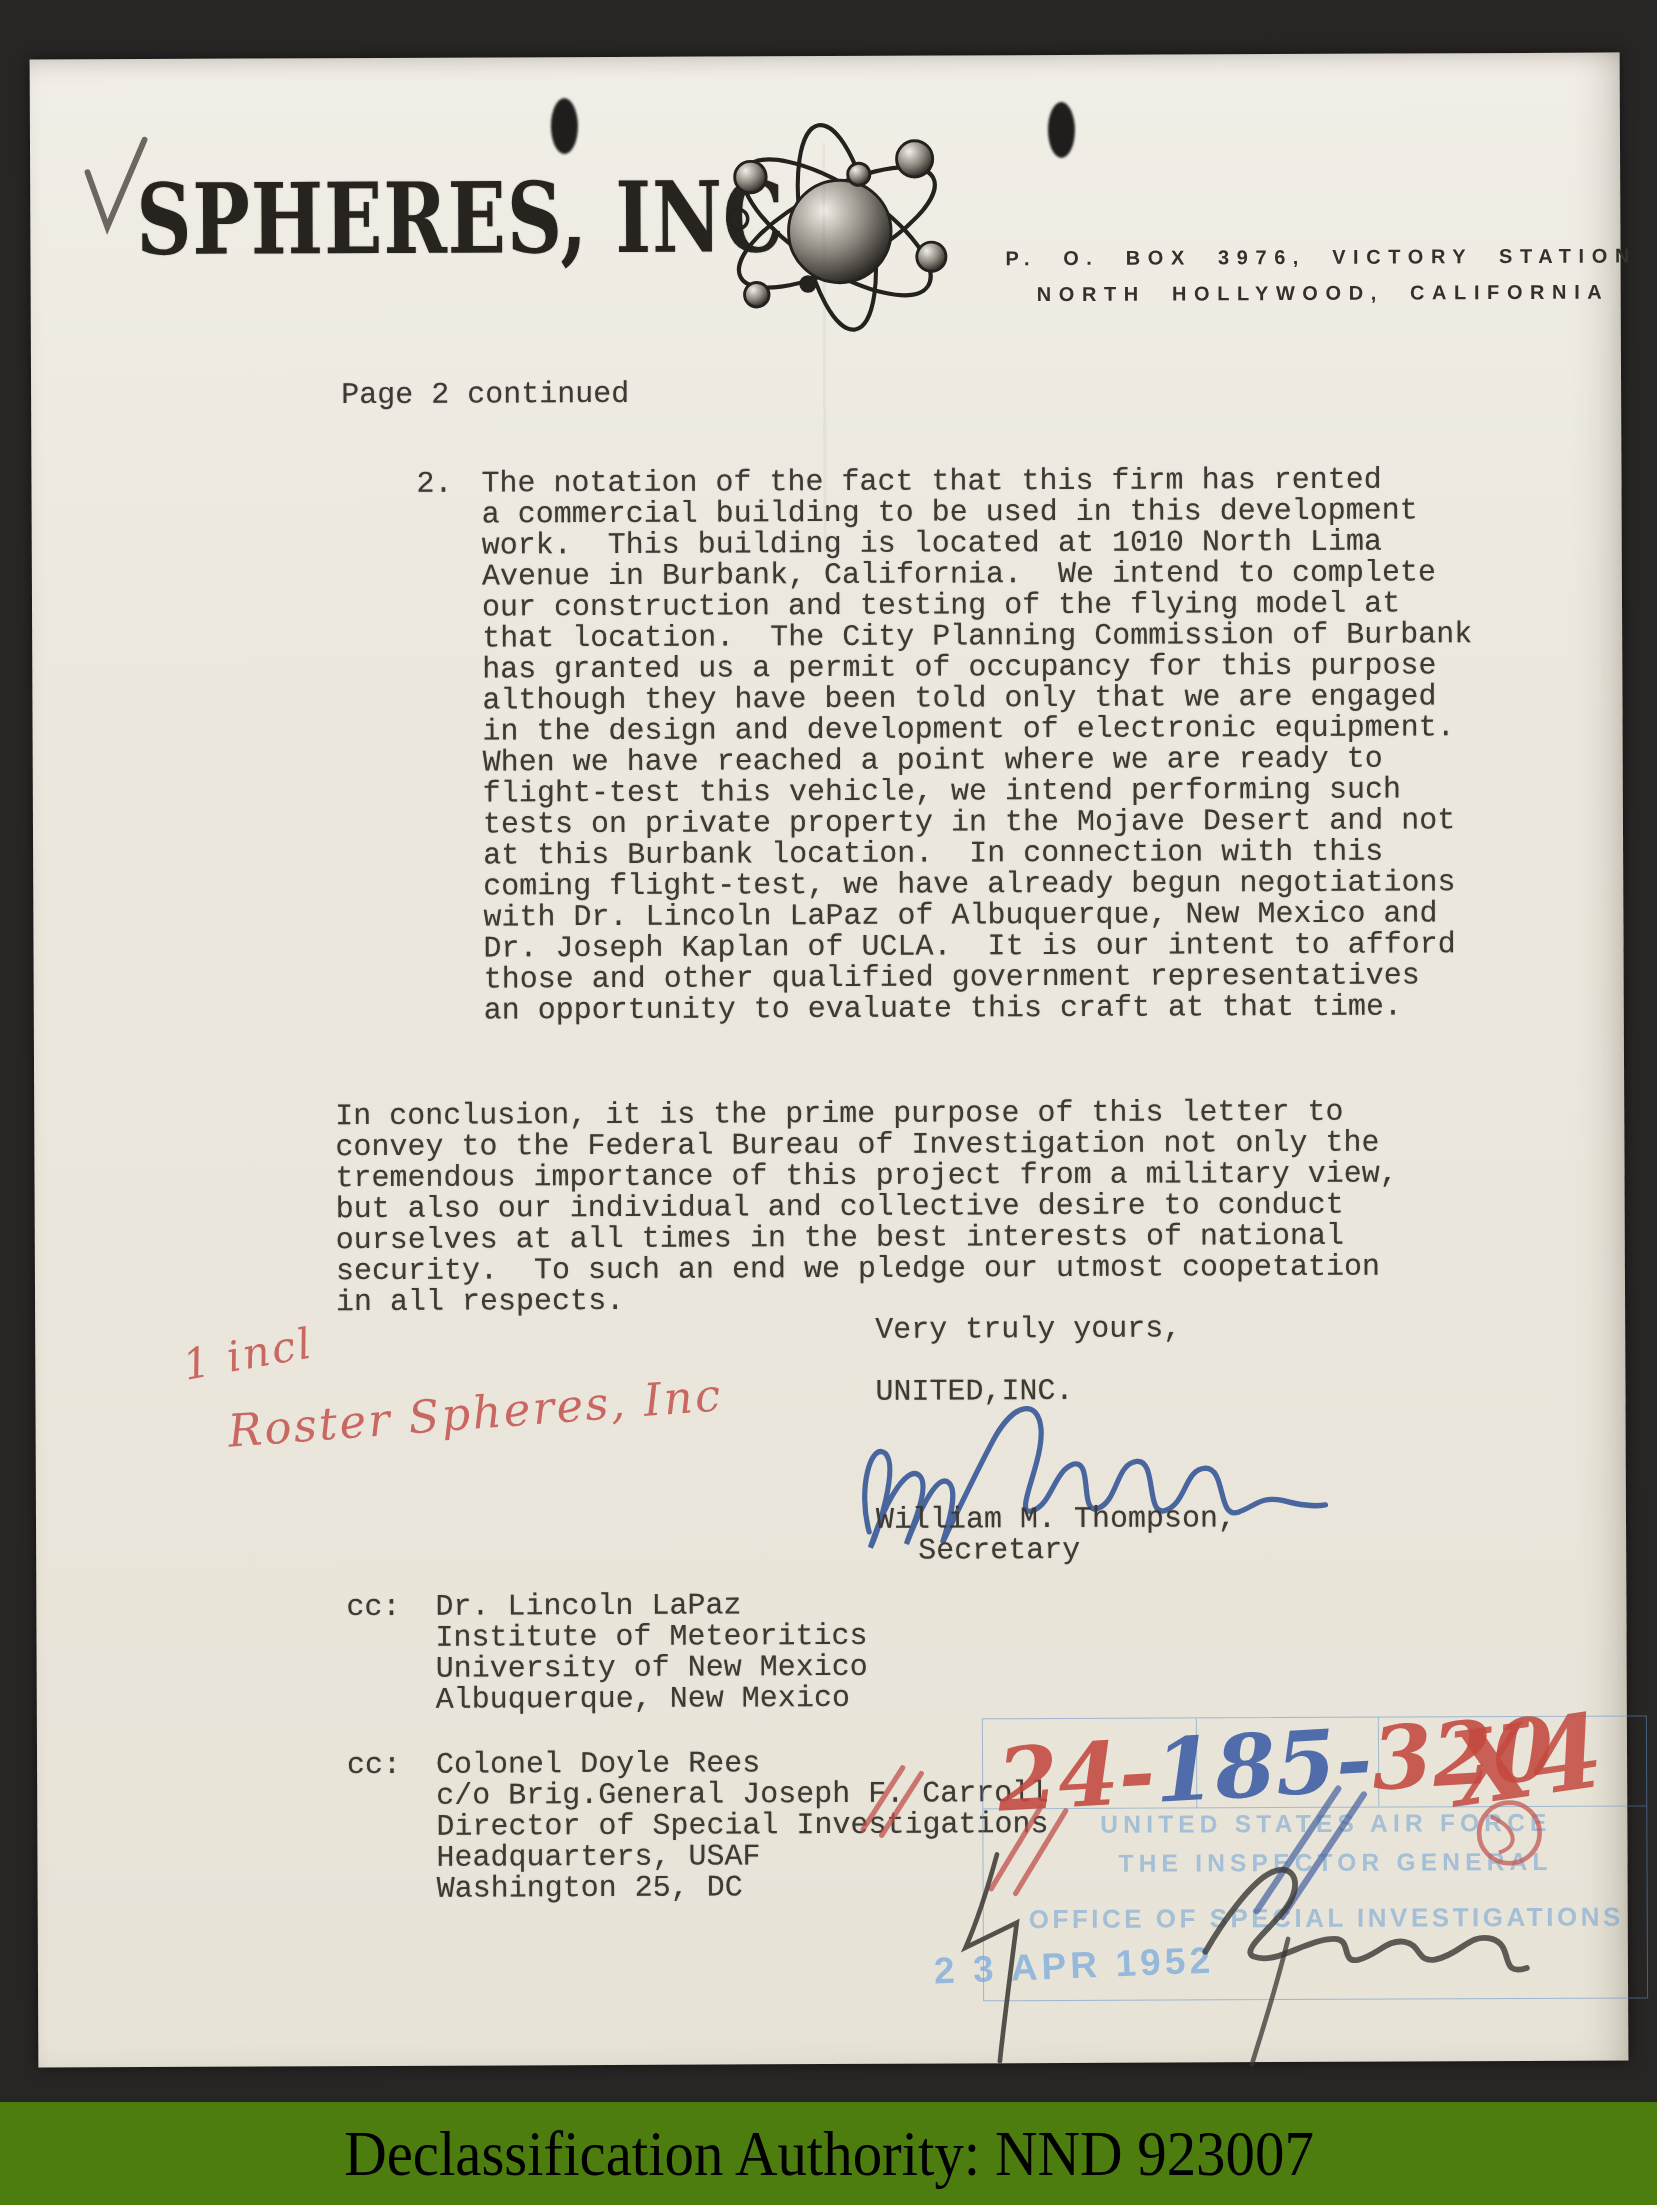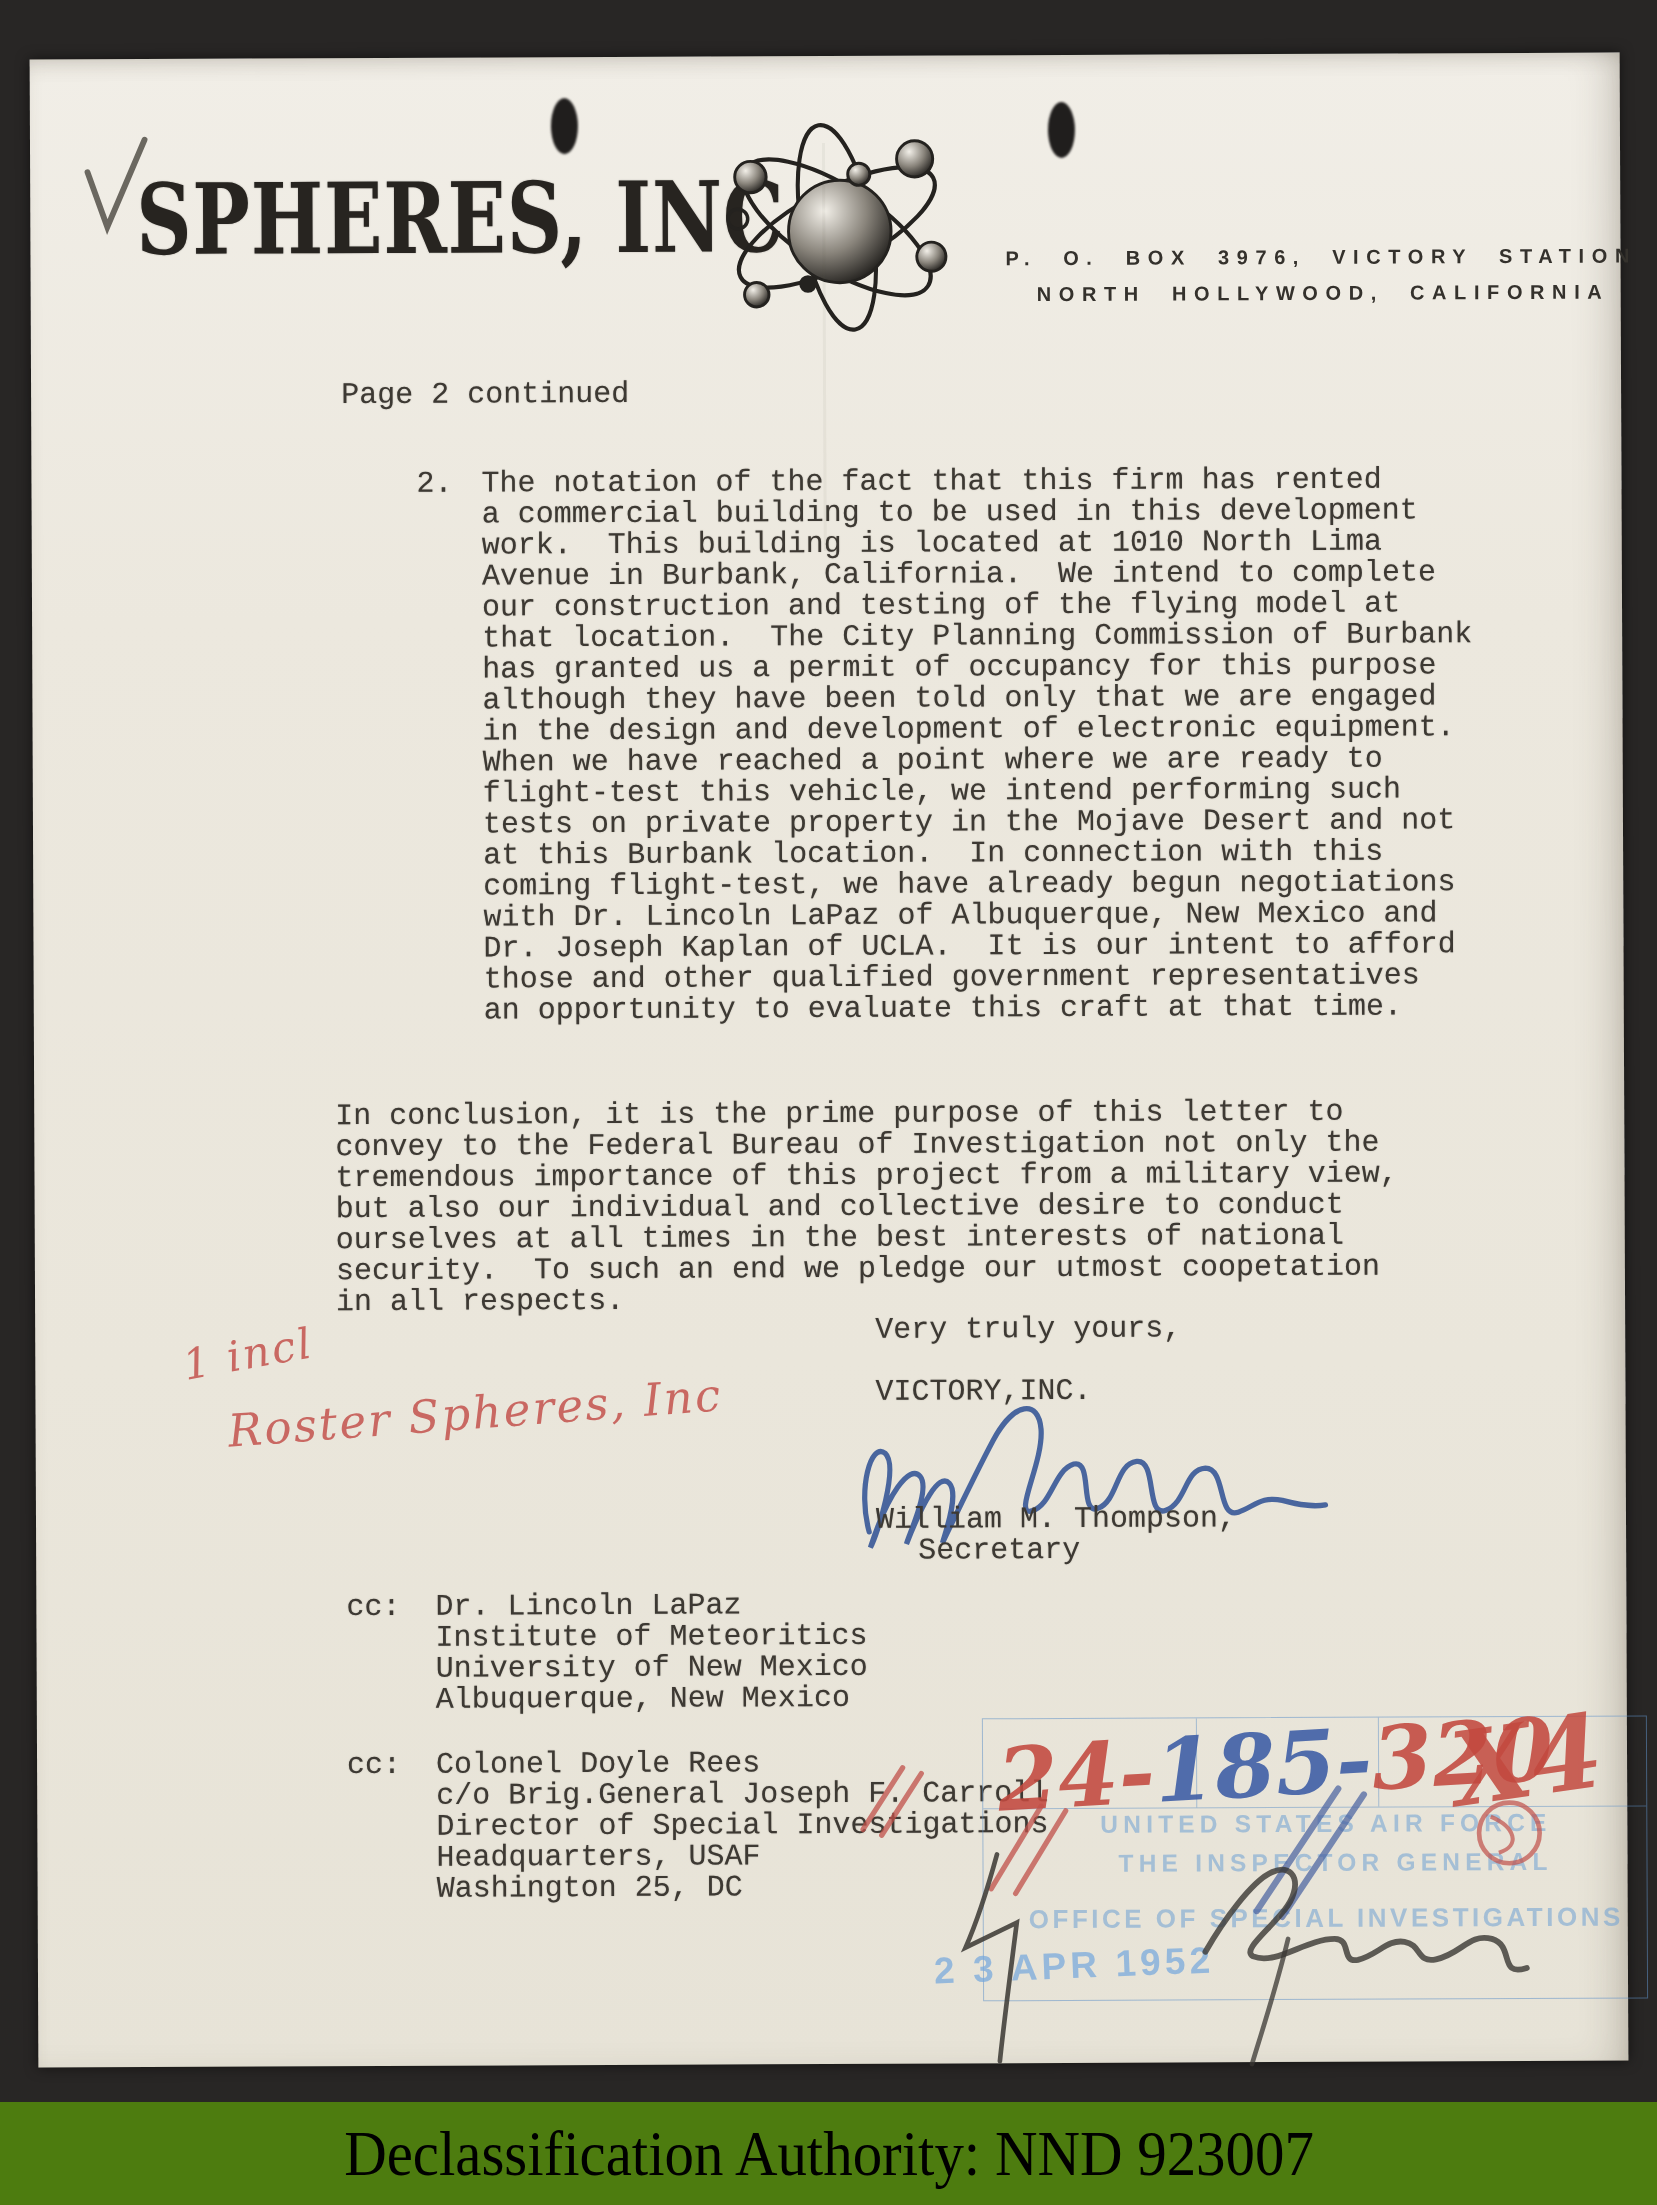--- a/index.html
+++ b/index.html
@@ -105,21 +105,21 @@
   <div class="addr" style="left:1006px;top:228px;">NORTH HOLLYWOOD, CALIFORNIA</div>
 
   <div class="type" style="left:310px;top:322px;">Page 2 continued</div>
 
   <div class="type" style="left:385px;top:411px;">2.</div>
   <div class="type" style="left:450px;top:411px;"><div class="type-line">The notation of the fact that this firm has rented</div><div class="type-line">a commercial building to be used in this development</div><div class="type-line">work.  This building is located at 1010 North Lima</div><div class="type-line">Avenue in Burbank, California.  We intend to complete</div><div class="type-line">our construction and testing of the flying model at</div><div class="type-line">that location.  The City Planning Commission of Burbank</div><div class="type-line">has granted us a permit of occupancy for this purpose</div><div class="type-line">although they have been told only that we are engaged</div><div class="type-line">in the design and development of electronic equipment.</div><div class="type-line">When we have reached a point where we are ready to</div><div class="type-line">flight-test this vehicle, we intend performing such</div><div class="type-line">tests on private property in the Mojave Desert and not</div><div class="type-line">at this Burbank location.  In connection with this</div><div class="type-line">coming flight-test, we have already begun negotiations</div><div class="type-line">with Dr. Lincoln LaPaz of Albuquerque, New Mexico and</div><div class="type-line">Dr. Joseph Kaplan of UCLA.  It is our intent to afford</div><div class="type-line">those and other qualified government representatives</div><div class="type-line">an opportunity to evaluate this craft at that time.</div></div>
 
   <div class="type" style="left:301px;top:1043px;"><div class="type-line">In conclusion, it is the prime purpose of this letter to</div><div class="type-line">convey to the Federal Bureau of Investigation not only the</div><div class="type-line">tremendous importance of this project from a military view,</div><div class="type-line">but also our individual and collective desire to conduct</div><div class="type-line">ourselves at all times in the best interests of national</div><div class="type-line">security.  To such an end we pledge our utmost coopetation</div><div class="type-line">in all respects.</div></div>
 
   <div class="type" style="left:840px;top:1259px;">Very truly yours,</div>
-  <div class="type" style="left:840px;top:1321px;">VICTORY,INC.</div>
+  <div class="type" style="left:840px;top:1321px;">UNITED,INC.</div>
 
   <svg style="position:absolute;left:811px;top:1339px;" width="489" height="181" viewBox="0 0 840 310">
     <path d="M38,235 C18,160 42,80 66,100 C90,122 52,240 40,262
              C70,170 108,118 126,140 C144,162 106,240 102,256
              C128,190 158,132 176,152 C194,172 166,244 164,254
              C190,200 224,130 252,78 C288,12 330,8 334,60 C338,118 284,210 318,200
              C352,190 356,130 390,120 C424,112 398,210 432,196 C466,182 462,120 498,116
              C534,112 512,214 548,200 C584,186 580,130 616,128 C652,128 636,216 672,204
              C700,194 712,176 748,184 C778,192 800,196 822,192" fill="none" stroke="#2d4f93" stroke-width="9" stroke-linecap="round" opacity=".85"></path>
   </svg>

